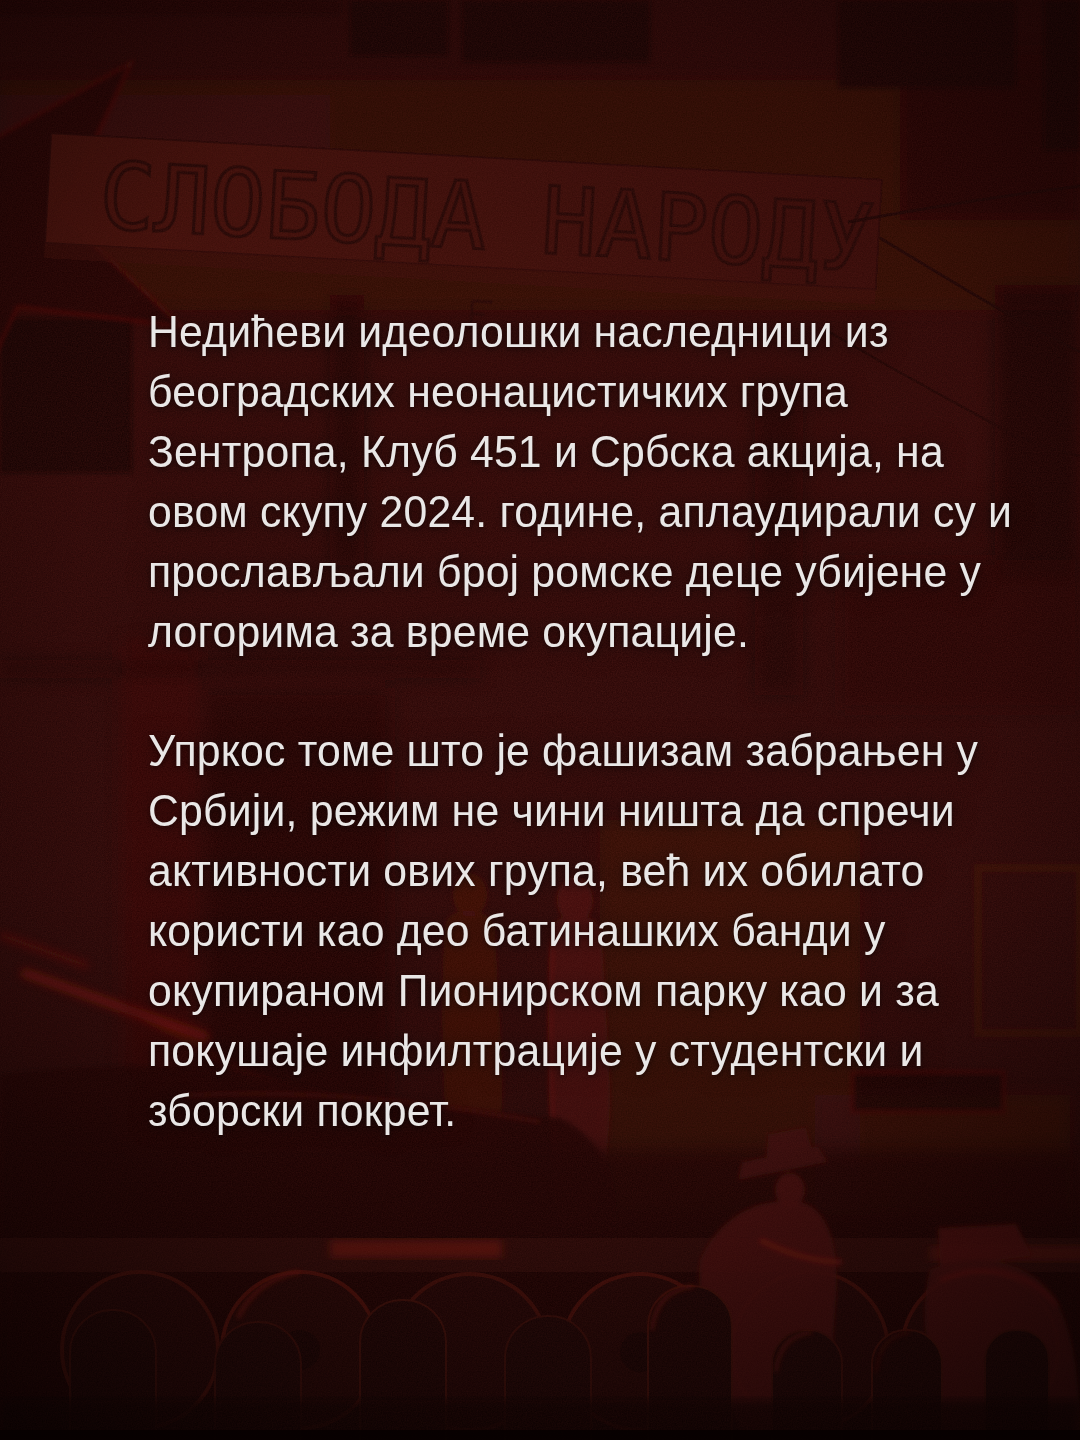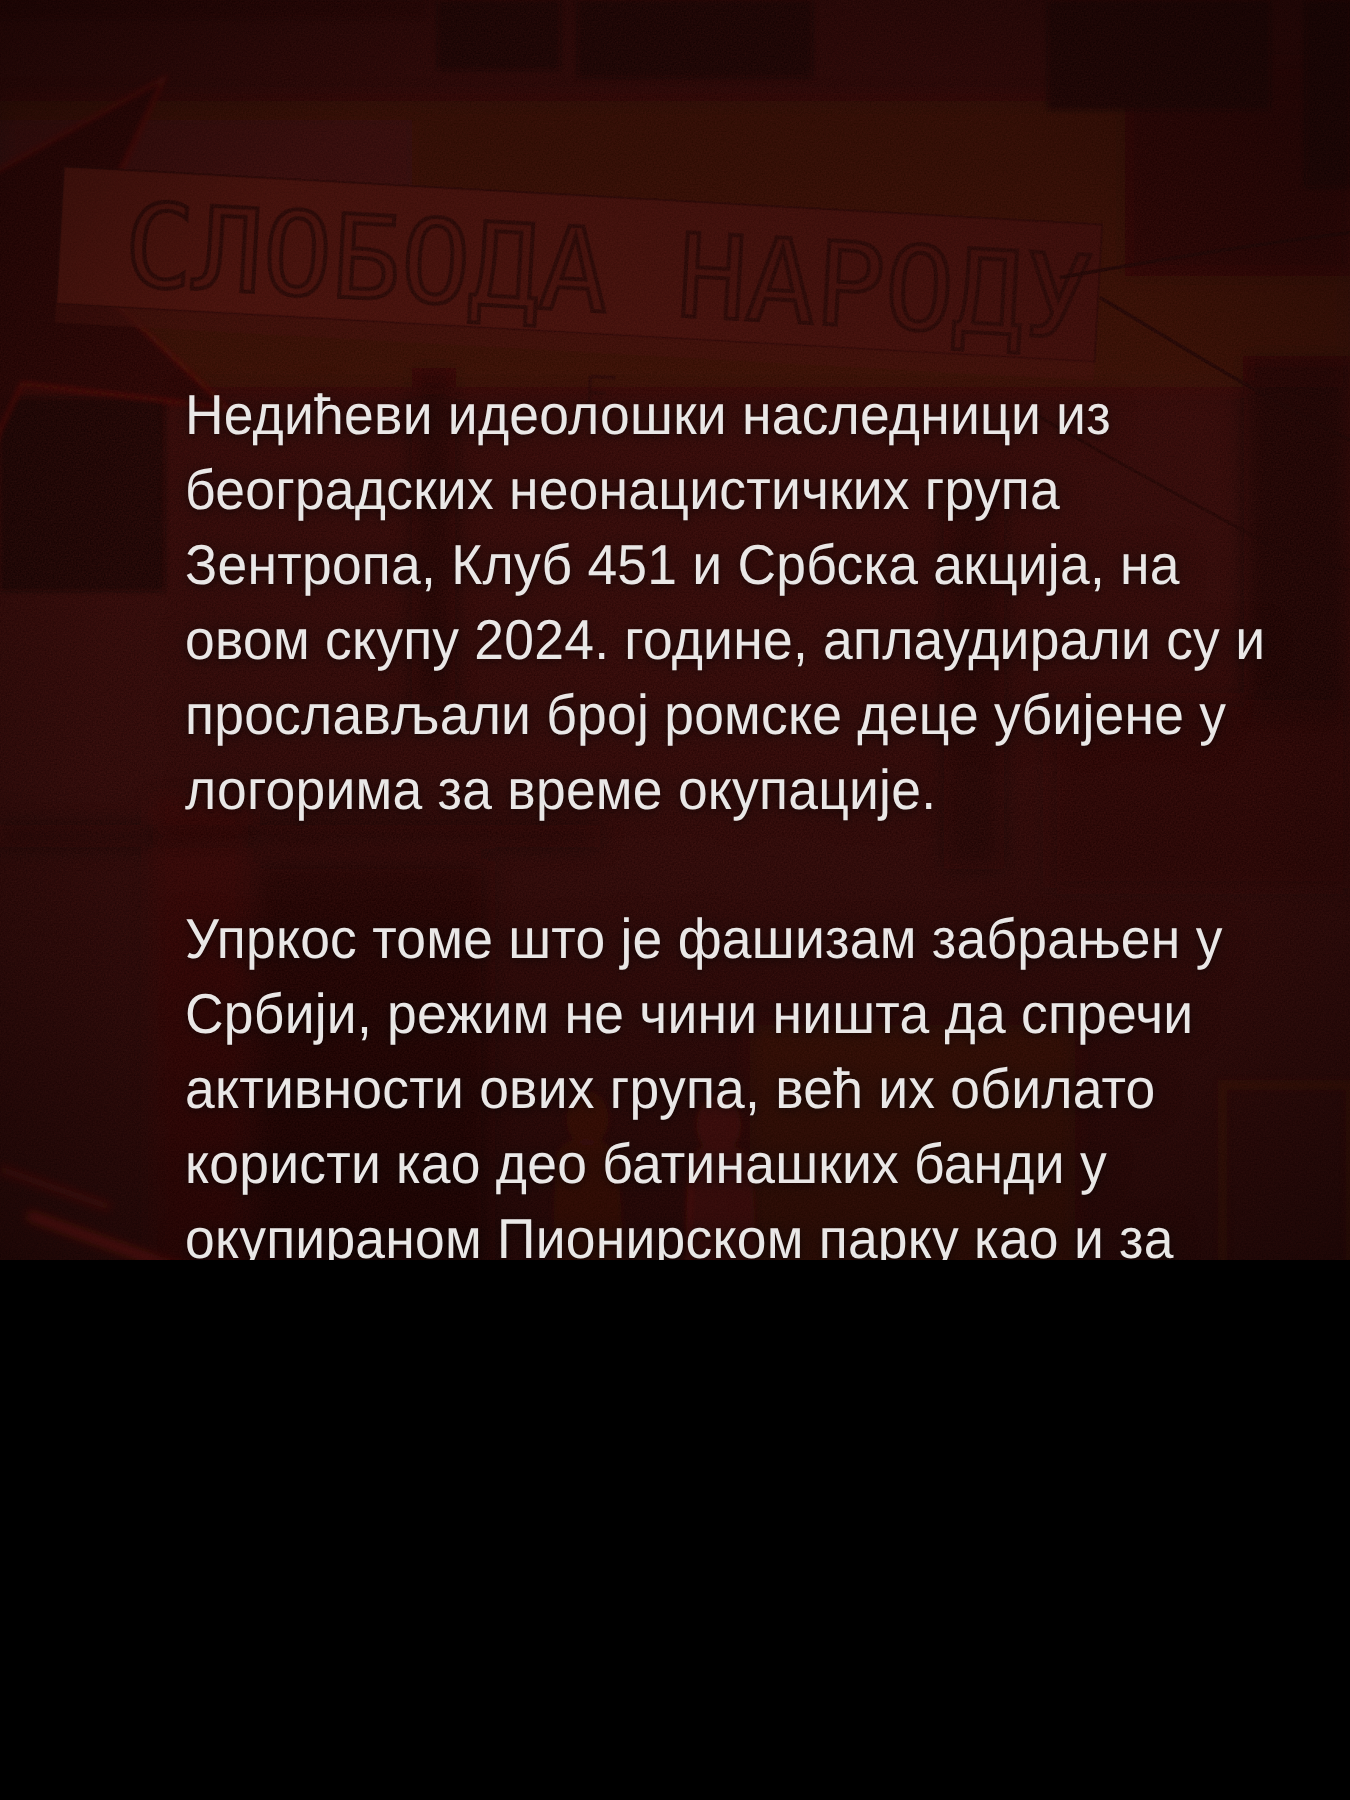--- a/index.html
+++ b/index.html
@@ -1,19 +1,19 @@
 <!DOCTYPE html>
 <html><head>
 <meta charset="utf-8">
 <style>
   html, body { margin: 0; padding: 0; background: #000; }
   .canvas {
     position: relative;
     width: 1080px;
-    height: 1008px;
+    height: 1440px;
     overflow: hidden;
     background: #a21caf;
     font-family: "Liberation Sans", sans-serif;
   }
   .bg {
     position: absolute;
     left: 0; top: 0;
     width: 1080px; height: 1440px;
     display: block;
   }

